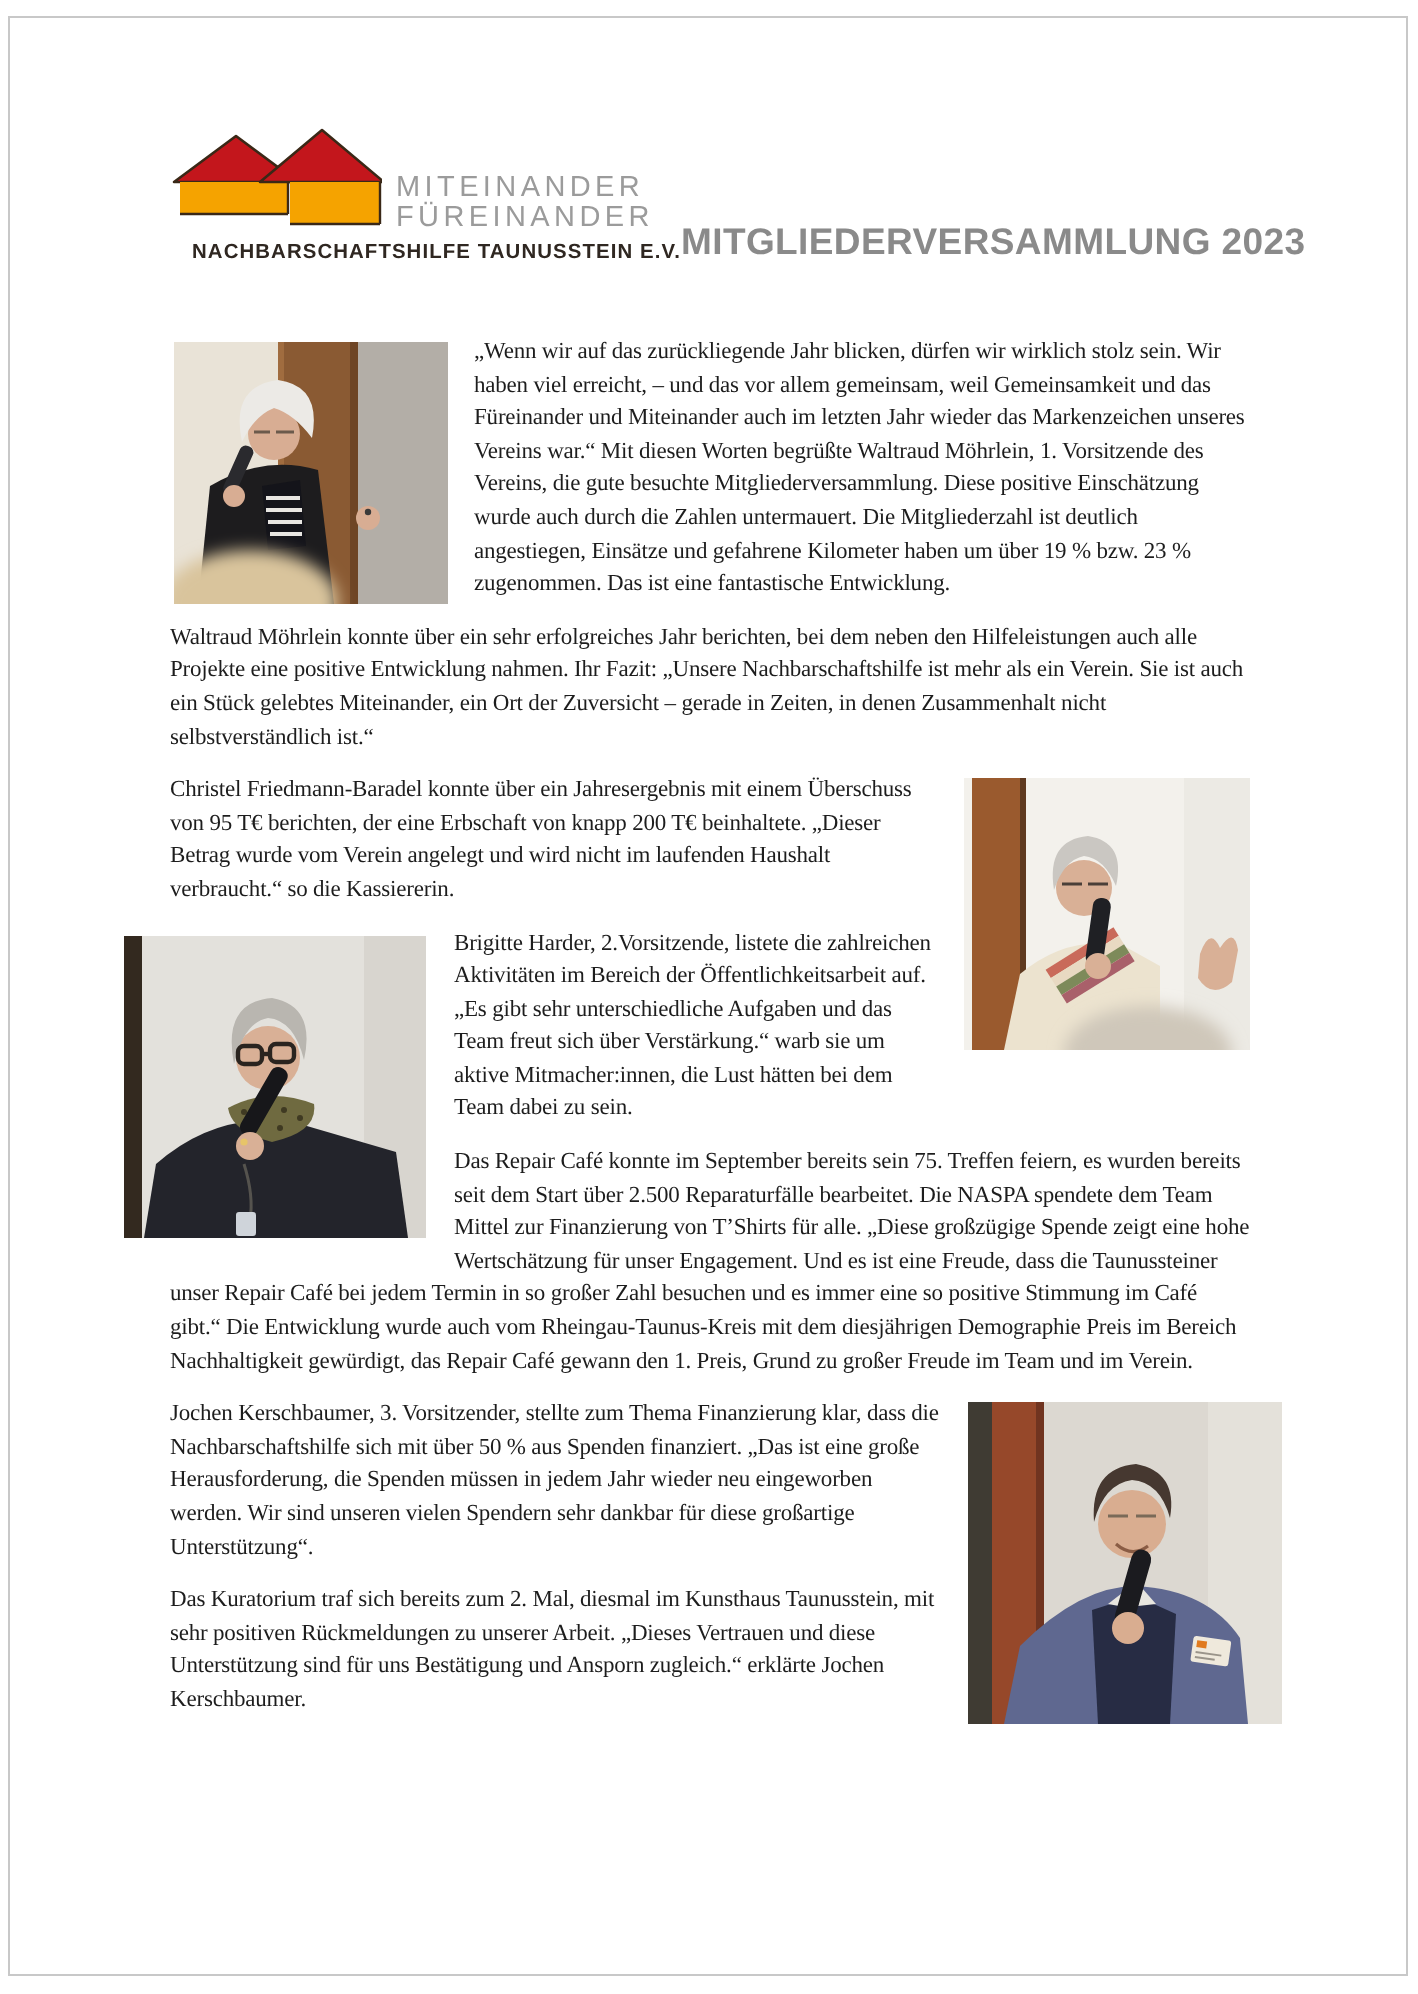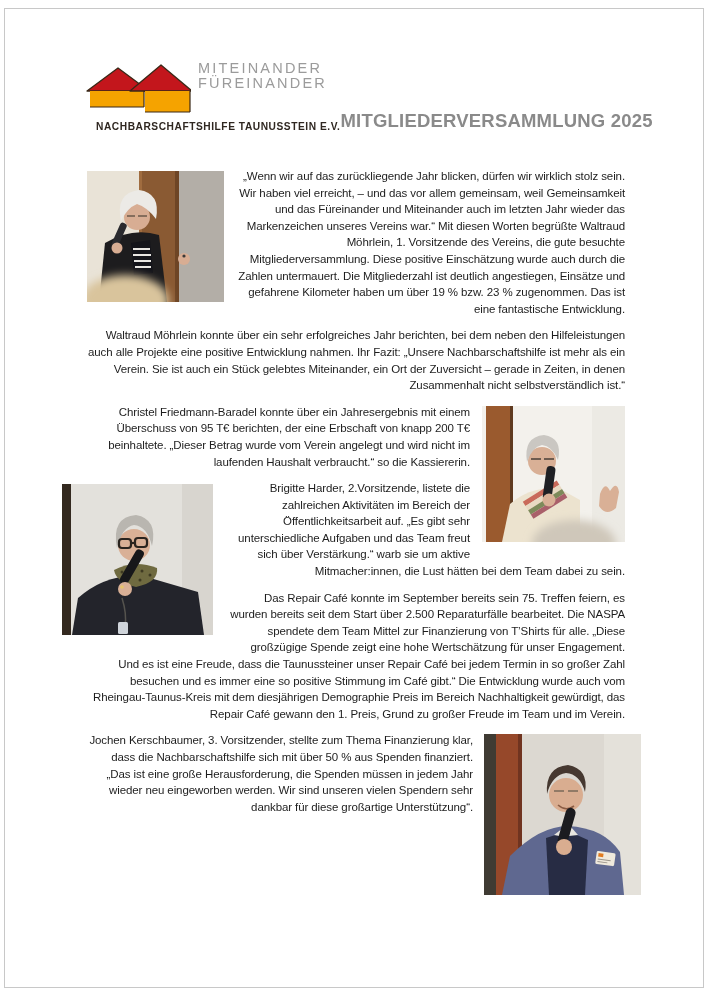--- a/index.html
+++ b/index.html
@@ -6,33 +6,33 @@
   .page{width:709px;height:997px;position:relative;background:#ffffff;
         font-family:"Liberation Sans",sans-serif;overflow:hidden;}
   .sheet{position:absolute;left:4px;top:8px;right:5px;bottom:9px;
          border:1px solid #c8c8c8;background:#ffffff;box-sizing:border-box;}
   .content{padding:52px 78px 0 80px;}
 
   
   header{display:flex;align-items:flex-end;justify-content:space-between;
          margin-bottom:36px;}
   .logo{display:flex;flex-direction:column;}
-  .logo-row{display:flex;gap:7px;}
+  .logo-row{display:flex;align-items:flex-end;gap:7px;}
   .houses{width:106px;height:57px;display:block;}
   .wordmark{color:#9b9b9b;font-size:14.5px;line-height:15px;letter-spacing:2.2px;
             font-weight:400;padding-bottom:1px;white-space:nowrap;}
   .wordmark span{display:block;}
   .logo-sub{font-size:10.2px;font-weight:700;color:#2f2721;letter-spacing:0.55px;
             margin-top:3px;white-space:nowrap;padding-left:11px;}
   .title{font-size:18.5px;font-weight:700;color:#8a8a8a;margin:0;
          letter-spacing:0.2px;white-space:nowrap;}
 
   
   main p{font-size:11.5px;line-height:16.6px;letter-spacing:-0.1px;
-         color:#1d1d1d;margin:0 0 10px;text-align:right;}
+         color:#1d1d1d;margin:0 0 10px;text-align:left;font-family:Liberation Serif, serif;}
   section{display:flow-root;}
 
   
   .ph{display:block;}
   .ph1{float:left;width:137px;height:131px;margin:3px 13px 6px 2px;}
   .ph2{float:right;width:143px;height:136px;margin:2px 0 10px 12px;}
   .ph3{float:left;width:151px;height:151px;margin:4px 14px 8px -23px;}
   .ph4{float:right;width:157px;height:161px;margin:2px -16px 8px 11px;}
 </style>
 </head>
@@ -52,21 +52,21 @@
               <rect x="60" y="30" width="45" height="21" fill="#f5a300"></rect>
               <path d="M5,46 h54 M59,30 v16 M60,51 h45 M105,30 v21" stroke="#3a2817" stroke-width="1.2" fill="none"></path>
             </svg>
             <div class="wordmark">
               <span>MITEINANDER</span>
               <span>FÜREINANDER</span>
             </div>
           </div>
           <div class="logo-sub">NACHBARSCHAFTSHILFE TAUNUSSTEIN E.V.</div>
         </div>
-        <h1 class="title">MITGLIEDERVERSAMMLUNG 2025</h1>
+        <h1 class="title">MITGLIEDERVERSAMMLUNG 2023</h1>
       </header>
 
       <main>
 
         <section>
           <svg class="ph ph1" viewBox="0 0 137 131" aria-hidden="true">
             <defs>
                 <filter id="b1" x="-30%" y="-30%" width="160%" height="160%">
                   <feGaussianBlur stdDeviation="4"></feGaussianBlur>
                 </filter>
@@ -171,18 +171,19 @@
             <path d="M70,57 h10 m4,0 h10" stroke="#7a6a58" stroke-width="1.4" fill="none"></path>
             <rect x="83" y="74" width="10" height="40" rx="5" fill="#1b1b1f" transform="rotate(16 88 74)"></rect>
             <circle cx="80" cy="113" r="8" fill="#d9ad90"></circle>
             <g transform="rotate(8 121 124)">
               <rect x="112" y="118" width="19" height="13" rx="1.5" fill="#efe9dc"></rect>
               <rect x="114" y="120" width="5" height="3.5" fill="#e07a1f"></rect>
               <path d="M114,126 h13 M114,128.5 h10" stroke="#9a948a" stroke-width="1"></path>
             </g>
           </svg>
           <p>Jochen Kerschbaumer, 3. Vorsitzender, stellte zum Thema Finanzierung klar, dass die Nachbarschaftshilfe sich mit über 50 % aus Spenden finanziert. „Das ist eine große Herausforderung, die Spenden müssen in jedem Jahr wieder neu eingeworben werden. Wir sind unseren vielen Spendern sehr dankbar für diese großartige Unterstützung“.</p>
+          <p>Das Kuratorium traf sich bereits zum 2. Mal, diesmal im Kunsthaus Taunusstein, mit sehr positiven Rückmeldungen zu unserer Arbeit. „Dieses Vertrauen und diese Unterstützung sind für uns Bestätigung und Ansporn zugleich.“ erklärte Jochen Kerschbaumer.</p>
         </section>
 
       </main>
     </div>
   </div>
 </div>
 
 </body></html>

